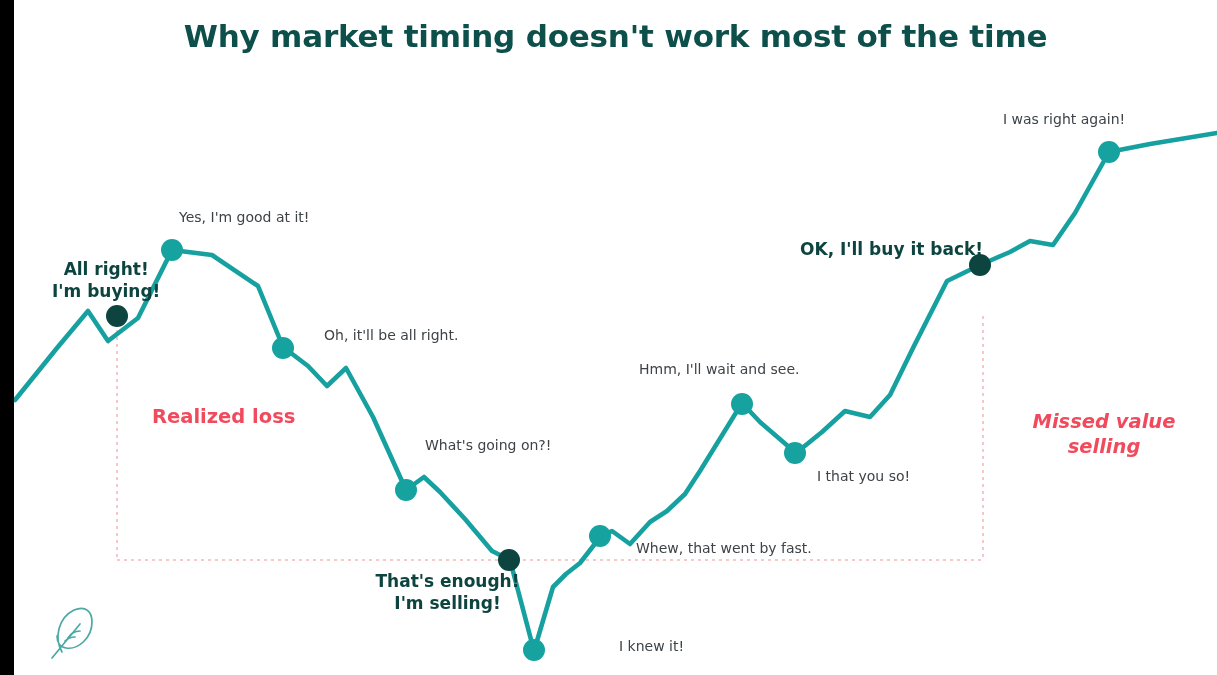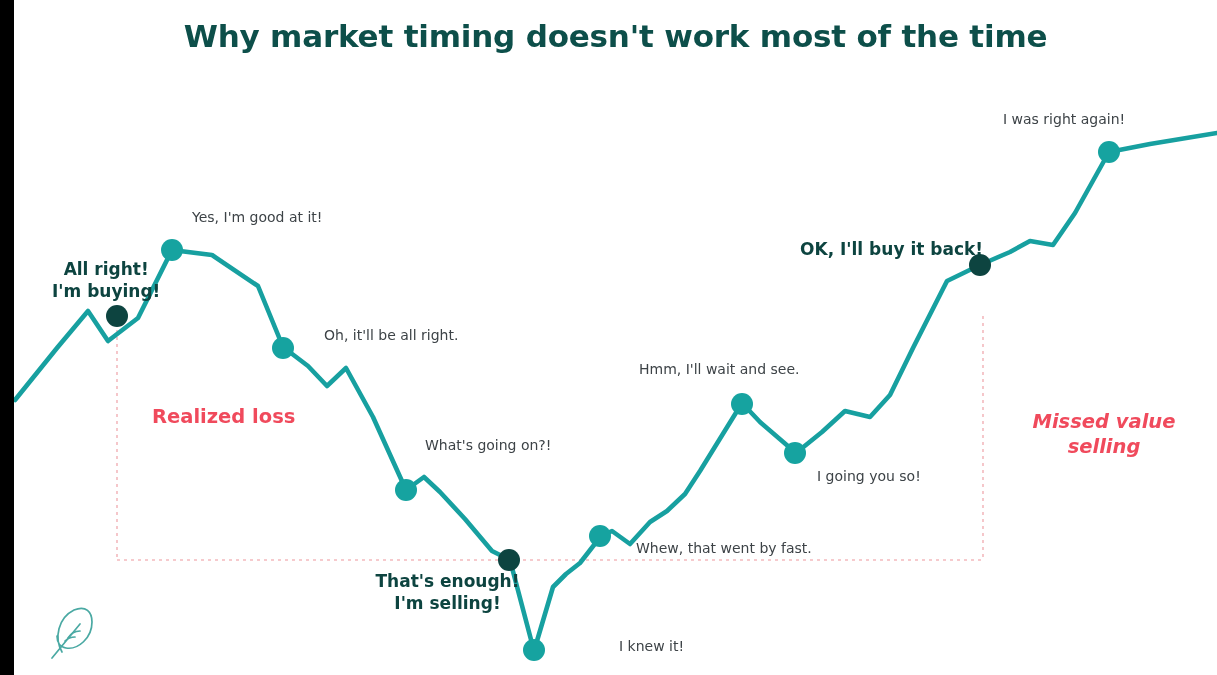--- a/index.html
+++ b/index.html
@@ -99,33 +99,33 @@
         </g>
     </svg>
 
     <div class="title">Why market timing doesn't work most of the time</div>
 
     <div class="ann bold" style="left:38px; top:259px;">
       <div>All right!</div>
       <div>I'm buying!</div>
     </div>
 
-    <div class="ann" style="left:178px; top:209px;">Yes, I'm good at it!</div>
+    <div class="ann" style="left:165px; top:209px;">Yes, I'm good at it!</div>
     <div class="ann" style="left:310px; top:327px;">Oh, it'll be all right.</div>
     <div class="ann" style="left:411px; top:437px;">What's going on?!</div>
 
     <div class="ann bold center" style="left:361px; top:571px; width:145px;">
       <div>That's enough!</div>
       <div>I'm selling!</div>
     </div>
 
     <div class="ann" style="left:575px; top:638px;margin-left:30px;">I knew it!</div>
     <div class="ann" style="left:622px; top:540px;">Whew, that went by fast.</div>
     <div class="ann" style="left:625px; top:361px;">Hmm, I'll wait and see.</div>
-    <div class="ann" style="left:803px; top:468px;">I going you so!</div>
+    <div class="ann" style="left:803px; top:468px;">I that you so!</div>
     <div class="ann bold" style="left:786px; top:239px;">OK, I'll buy it back!</div>
     <div class="ann" style="left:989px; top:111px;">I was right again!</div>
 
     <div class="ann red" style="left:138px; top:404px;">Realized loss</div>
 
     <div class="ann red center" style="left:1015px; top:409px; width:150px;font-style:italic;">
       <div>Missed value</div>
       <div>selling</div>
     </div>
 

